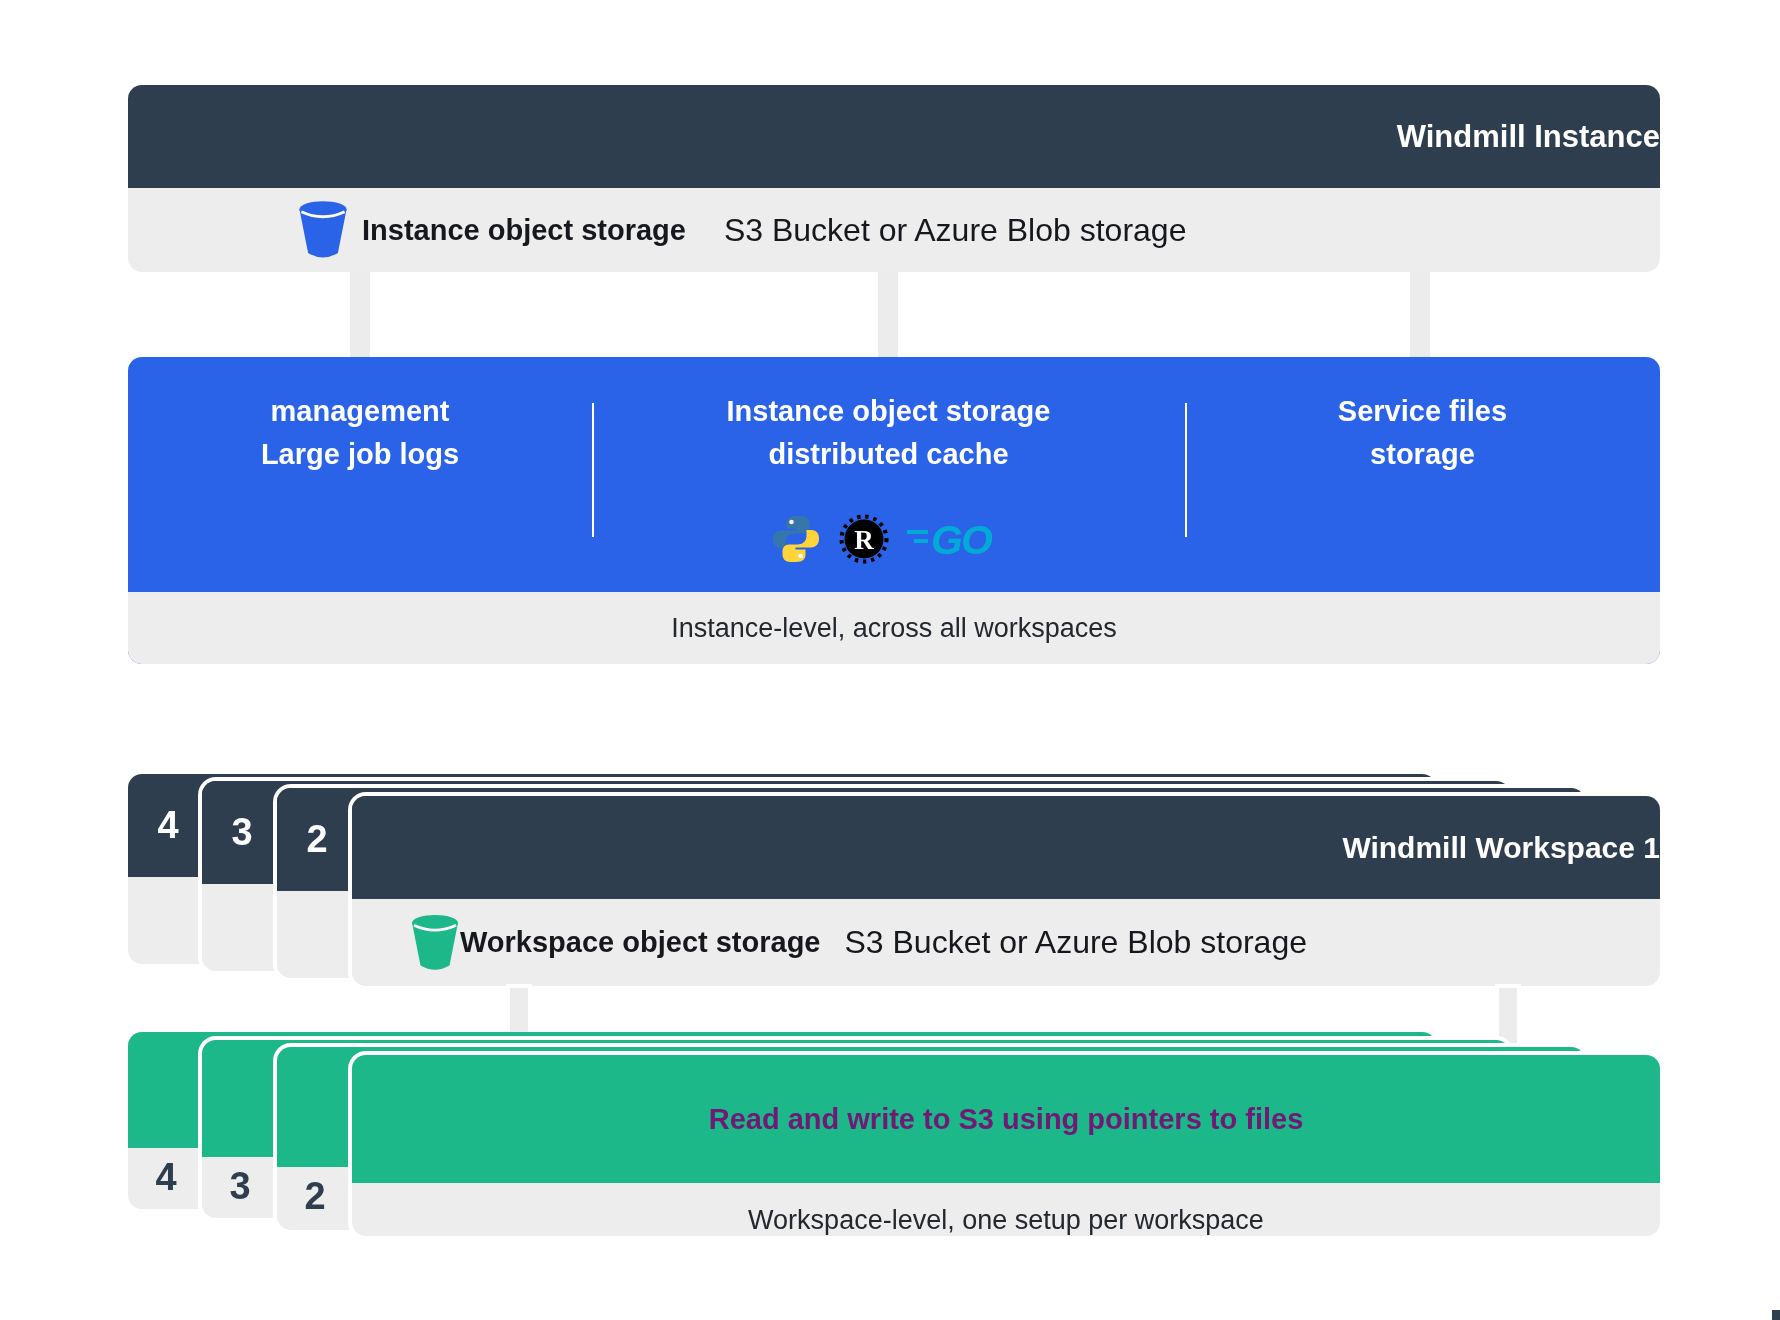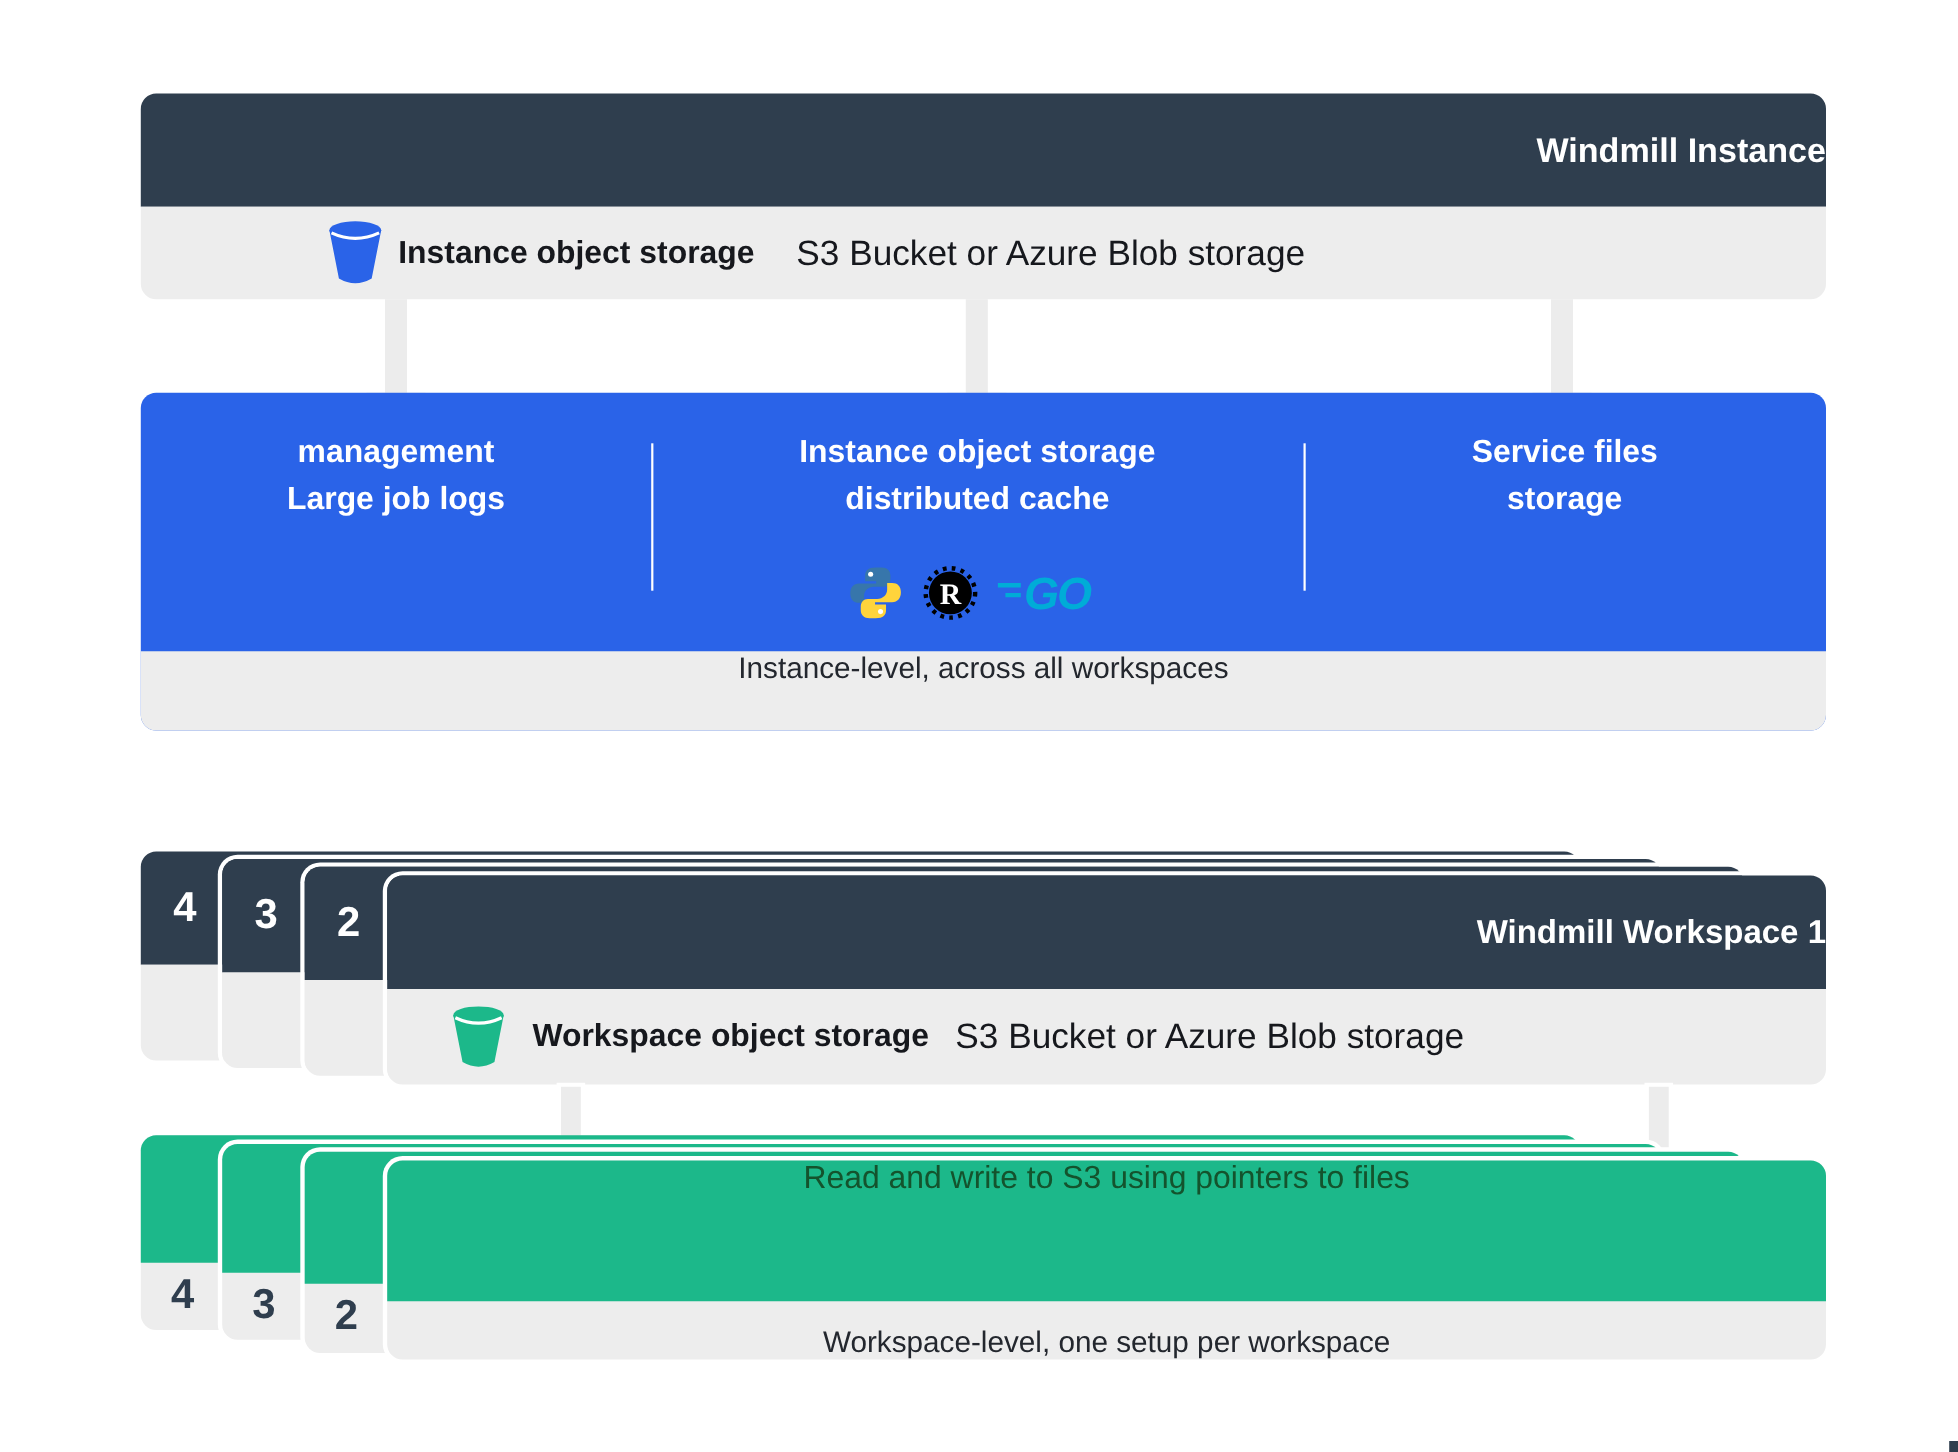--- a/index.html
+++ b/index.html
@@ -30,21 +30,21 @@
   
   .t-arrow-bar{position:absolute;top:272px;width:20px;height:86px;background:var(--arrow_gray)}
   .t-arrow-head{position:absolute;top:357px;width:0;height:0;
     border-left:27px solid transparent;border-right:27px solid transparent;
     border-top:43px solid var(--arrow_gray)}
 
   
   .blue-panel{left:128px;top:357px;width:1532px;height:307px;border-radius:14px;background:var(--blue)}
   .blue-panel .caption-strip{position:absolute;left:0;right:0;bottom:0;height:72px;
     background:var(--panel_gray);border-radius:0 0 14px 14px;
-    display:flex;justify-content:center}
+    display:flex;align-items:center;justify-content:center}
   .caption-text{font-size:27px;color:var(--caption_dark)}
   .divider{position:absolute;top:46px;height:134px;width:2px;background:#fff}
   .feature{position:absolute;top:33px;text-align:center;color:#fff;font-weight:700;
     font-size:29px;line-height:43px}
   .lang-row{position:absolute;left:464px;width:593px;top:152px;height:60px;
     display:flex;align-items:center;justify-content:center;gap:16px}
 
   
   .wcard{width:1308px;height:190px}
   .wcard .hd{height:103px}
@@ -52,21 +52,21 @@
   .stack-num-light{position:absolute;left:14px;top:30px;width:52px;text-align:center;
     font-size:38px;font-weight:700;color:#fff}
   .ws-front .hd{font-size:30px;font-weight:700;color:#fff}
 
   
   .b-arrow{position:absolute;top:984px}
 
   
   .gcard{width:1308px;background:var(--panel_gray);border-radius:14px}
   .gcard .ghd{background:var(--green);border-radius:14px 14px 0 0;
-    display:flex;justify-content:center;color:#14532d;font-weight:400;font-size:29px}
+    display:flex;align-items:center;justify-content:center;color:#701a75;font-weight:700;font-size:29px}
   .gcard .gbd{display:flex;align-items:flex-end;justify-content:center;border-radius:0 0 14px 14px}
   .stack-num-dark{position:absolute;left:12px;width:52px;text-align:center;
     font-size:38px;font-weight:700;color:var(--navy)}
 
   .corner-mark{position:absolute;left:1772px;top:1310px;width:8px;height:10px;background:var(--navy)}
   .icon{display:inline-flex;align-items:center;justify-content:center}
 </style>
 </head>
 <body>
 
@@ -165,21 +165,21 @@
       <span>Windmill Workspace 1</span>
     </div>
     <div class="bd">
       <span class="icon" style="margin-left:58px">
         <svg width="50" height="58" viewBox="0 0 52 62">
           <ellipse cx="26" cy="9.5" rx="24.5" ry="8.5" style="fill:var(--green)"></ellipse>
           <path d="M1.5 9.5 L10.5 55 Q26 64 41.5 55 L50.5 9.5 Q26 21 1.5 9.5 Z" style="fill:var(--green)"></path>
           <path d="M3.5 12 Q26 22.5 48.5 12" stroke="#fff" stroke-width="3" fill="none"></path>
         </svg>
       </span>
-      <span class="row-label" style="margin-left:24px">Workspace object storage</span>
+      <span class="row-label" style="">Workspace object storage</span>
       <span class="row-detail" style="margin-left:24px">S3 Bucket or Azure Blob storage</span>
     </div>
   </div>
 
   <svg class="b-arrow" style="left:481px" width="76" height="124" viewBox="0 0 76 124">
     <path d="M27 2 V66 H9 L38 119 L67 66 H49 V2 Z" style="fill:var(--arrow_gray)" stroke="#fff" stroke-width="4"></path>
   </svg>
   <svg class="b-arrow" style="left:1470px" width="76" height="124" viewBox="0 0 76 124">
     <path d="M27 2 V66 H9 L38 119 L67 66 H49 V2 Z" style="fill:var(--arrow_gray)" stroke="#fff" stroke-width="4"></path>
   </svg>

